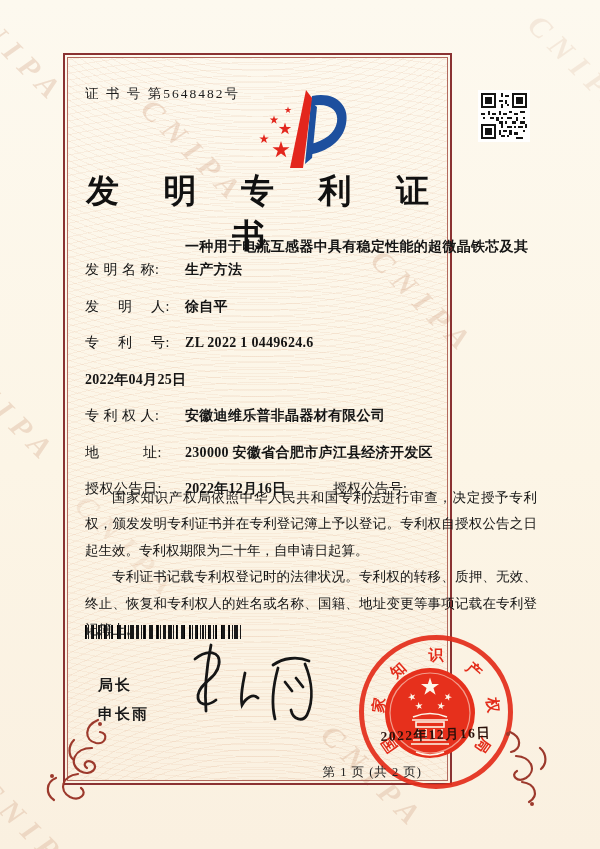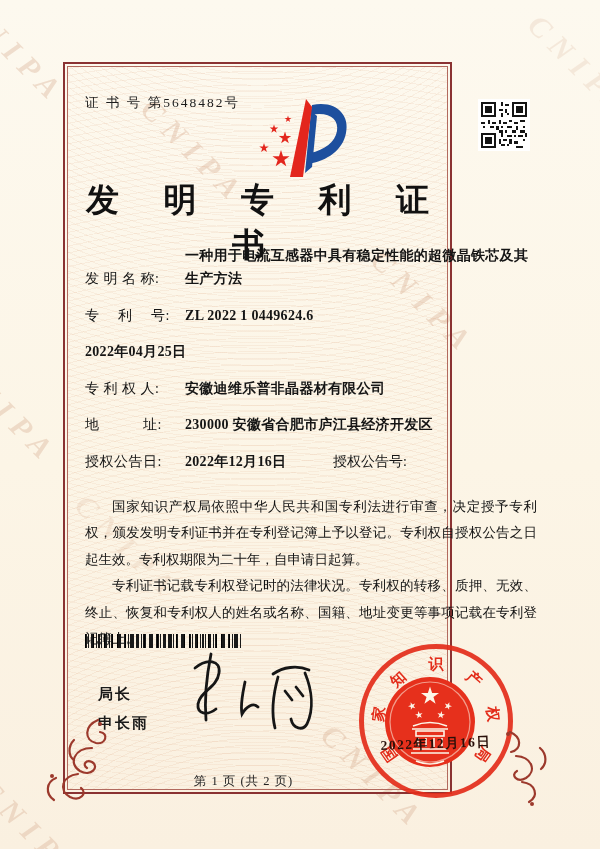--- a/index.html
+++ b/index.html
@@ -5,21 +5,21 @@
   html,body{margin:0;padding:0;}
   body{width:600px;height:849px;font-family:"Liberation Serif","DejaVu Serif",serif;}
   .page{position:relative;width:600px;height:849px;overflow:hidden;
         background:linear-gradient(180deg,#fdf9ef 0%,#fcf5e6 55%,#faf0e0 100%);}
   
   .wm{position:absolute;font-family:"Liberation Serif",serif;font-style:italic;font-weight:bold;
       font-size:30px;letter-spacing:9px;color:#d9b196;opacity:.38;transform:rotate(45deg);
       transform-origin:left top;white-space:nowrap;pointer-events:none;}
   .wm-light{opacity:.22;}
   
-  .frame{position:absolute;left:63px;top:62px;width:389px;height:732px;
+  .frame{position:absolute;left:63px;top:53px;width:389px;height:732px;
          border:2px solid #8a3232;box-sizing:border-box;padding-left:8px;}
   .frame .innerline{position:absolute;inset:2px;border:1px solid #b26a5e;pointer-events:none;}
   .guilloche{position:absolute;inset:3px;pointer-events:none;
      background:
        repeating-radial-gradient(ellipse 140% 70% at 50% -30%, rgba(216,152,112,0.10) 0 1px, transparent 1px 6px),
        repeating-radial-gradient(ellipse 140% 70% at 50% 130%, rgba(216,152,112,0.12) 0 1px, transparent 1px 7px);}
   .content{position:absolute;inset:0;z-index:2;}
   .cert-no{position:absolute;left:20px;top:30px;font-size:13.5px;letter-spacing:2px;color:#1c1c1c;}
   .qr{position:absolute;left:413px;top:35px;width:52px;height:52px;background:#fff;
       display:flex;align-items:center;justify-content:center;}
@@ -47,21 +47,21 @@
      font-weight:bold;font-size:15px;color:#1a1a1a;letter-spacing:2px;margin-left:12px;}
   .signature{position:absolute;left:110px;top:582px;width:156px;height:104px;}
   
   .seal{position:absolute;left:294px;top:580px;width:154px;height:154px;}
   .seal .ring{position:absolute;inset:0;border:5px solid rgba(227,44,26,.92);border-radius:50%;}
   .seal .char{position:absolute;width:18px;height:18px;display:flex;align-items:center;justify-content:center;
       font-size:15px;font-weight:bold;color:#e32c1a;}
   .seal .emblem{position:absolute;left:23px;top:28px;}
   .seal .seal-date{position:absolute;left:-8px;right:-8px;top:91px;text-align:center;font-size:13.5px;
       font-weight:bold;letter-spacing:1.5px;color:#2a100a;transform:rotate(-2deg);z-index:3;}
-  .page-num{position:absolute;left:0;right:28px;top:709px;text-align:center;font-size:12.5px;color:#222;
+  .page-num{position:absolute;left:0;right:28px;top:709px;text-align:right;font-size:12.5px;color:#222;
       letter-spacing:1px;}
   .flourish{position:absolute;z-index:3;}
   .continuation{position:absolute;left:237px;top:802px;width:100px;height:27px;background:#ffffff;
       text-align:center;line-height:27px;font-size:12.5px;color:#1d1d1d;z-index:4;letter-spacing:1px;}
 </style>
 </head>
 <body>
 
 <div class="page">
 
@@ -110,20 +110,24 @@
           <use href="#star" fill="#e3261d" transform="translate(40,22) scale(3.6)"></use>
         </svg>
       </div>
 
       <div class="title">发 明 专 利 证 书</div>
 
       <div class="fields">
         <div class="row">
           <span class="lab">发 明 名 称: </span>
           <span class="val">一种用于电流互感器中具有稳定性能的超微晶铁芯及其生产方法</span>
+        </div>
+        <div class="row">
+          <span class="lab">发　 明 　人: </span>
+          <span class="val">徐自平</span>
         </div>
         <div class="row">
           <span class="lab">专 　利 　号: </span>
           <span class="val">ZL 2022 1 0449624.6</span>
         </div>
         <div class="row">
           <span class="val">2022年04月25日</span>
         </div>
         <div class="row">
           <span class="lab">专 利 权 人: </span>

